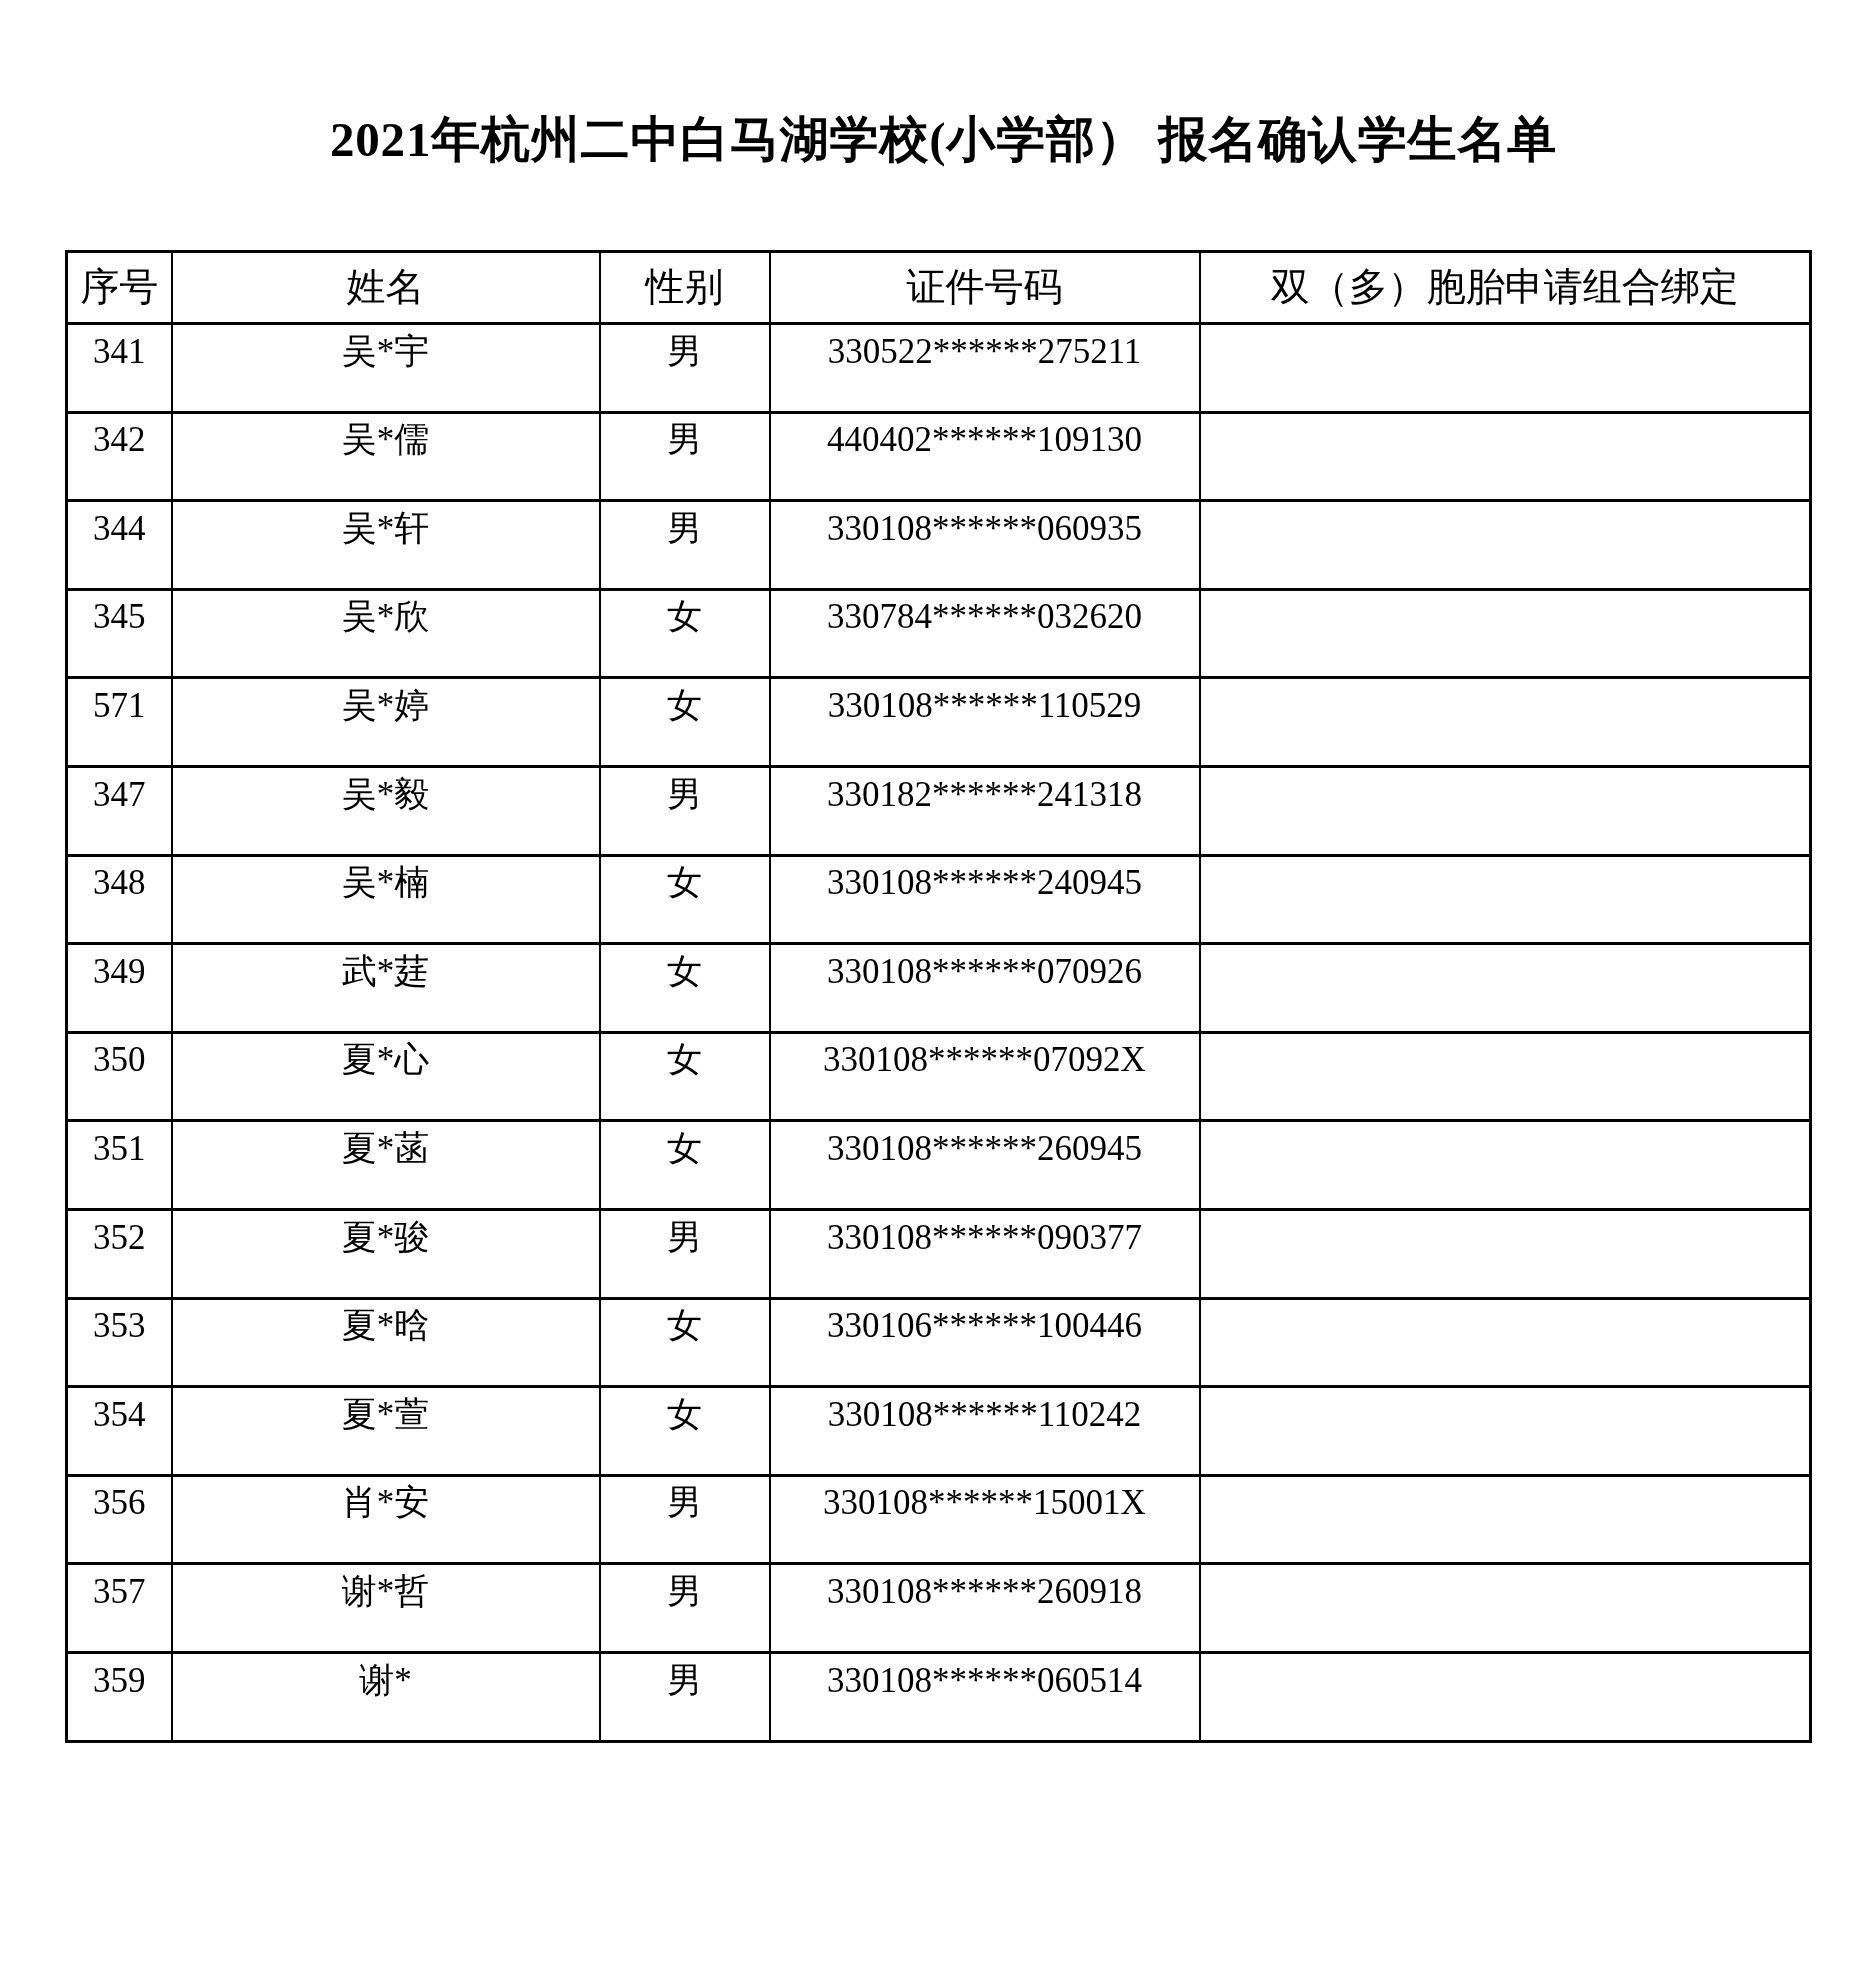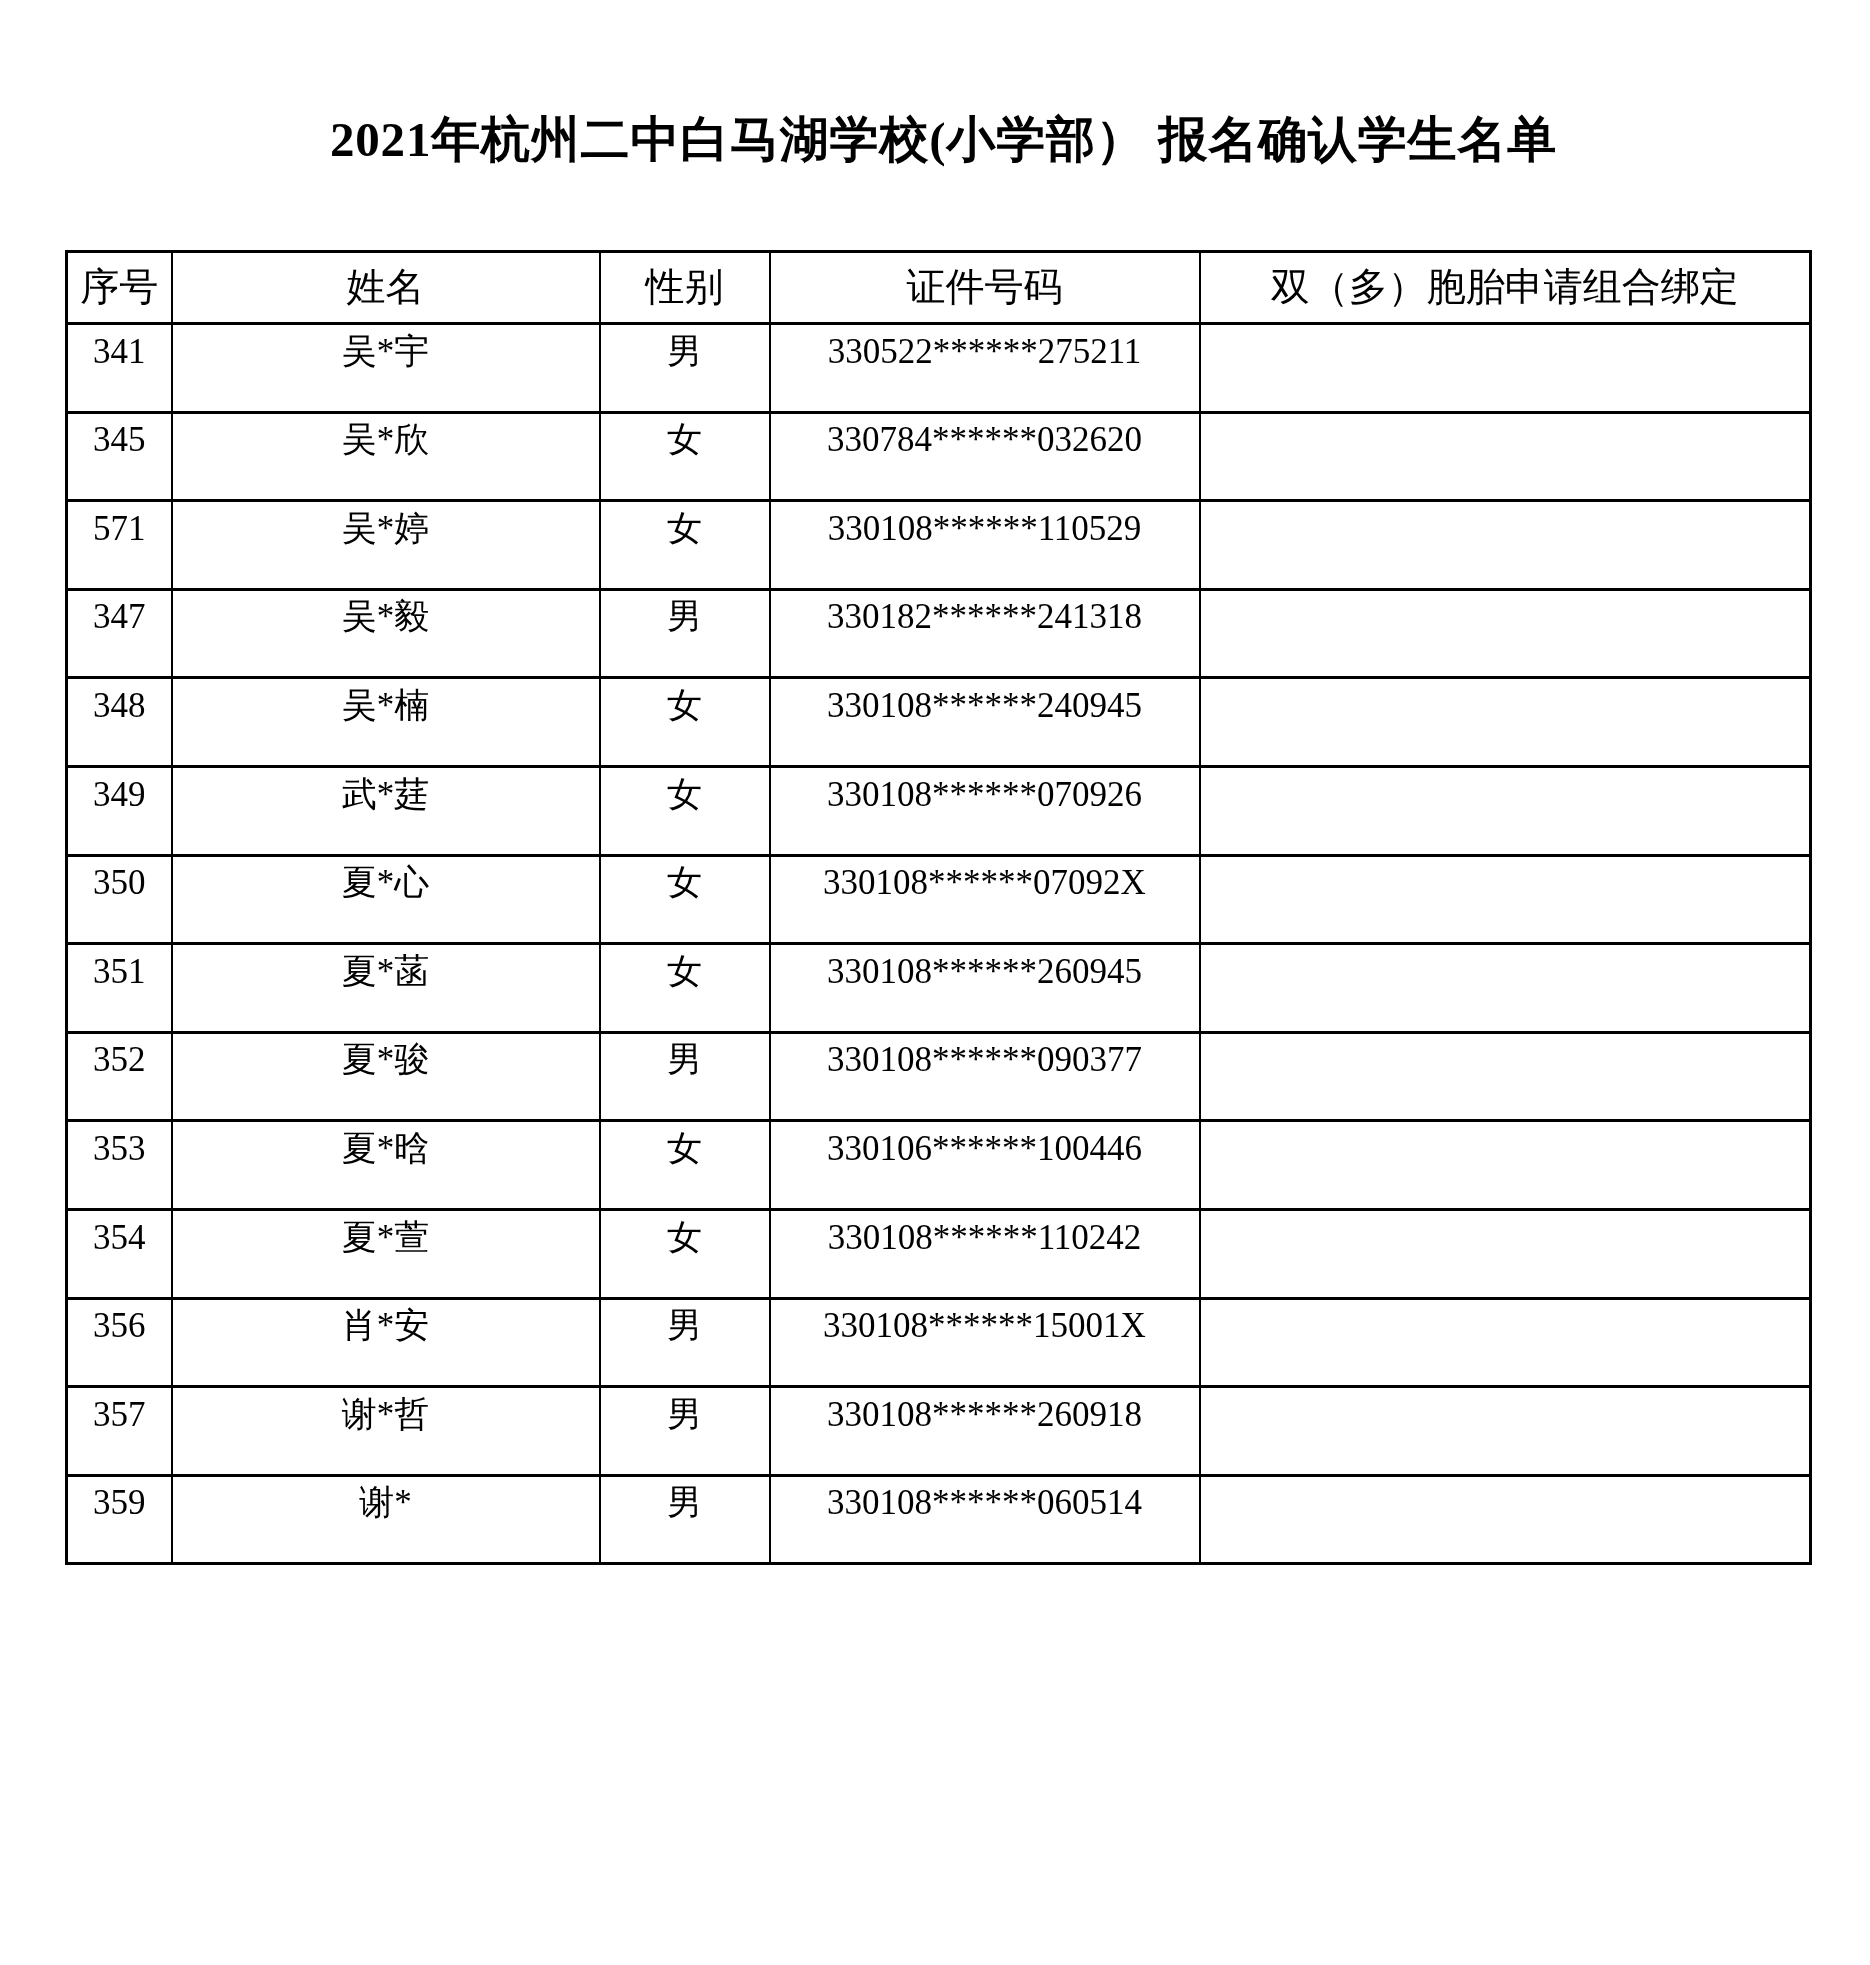--- a/index.html
+++ b/index.html
@@ -87,20 +87,34 @@
       </thead>
       <tbody>
           <tr>
             <td>341</td>
             <td>吴*宇</td>
             <td>男</td>
             <td>330522******275211</td>
             <td></td>
           </tr>
           <tr>
+            <td>342</td>
+            <td>吴*儒</td>
+            <td>男</td>
+            <td>440402******109130</td>
+            <td></td>
+          </tr>
+          <tr>
+            <td>344</td>
+            <td>吴*轩</td>
+            <td>男</td>
+            <td>330108******060935</td>
+            <td></td>
+          </tr>
+          <tr>
             <td>345</td>
             <td>吴*欣</td>
             <td>女</td>
             <td>330784******032620</td>
             <td></td>
           </tr>
           <tr>
             <td>571</td>
             <td>吴*婷</td>
             <td>女</td>

